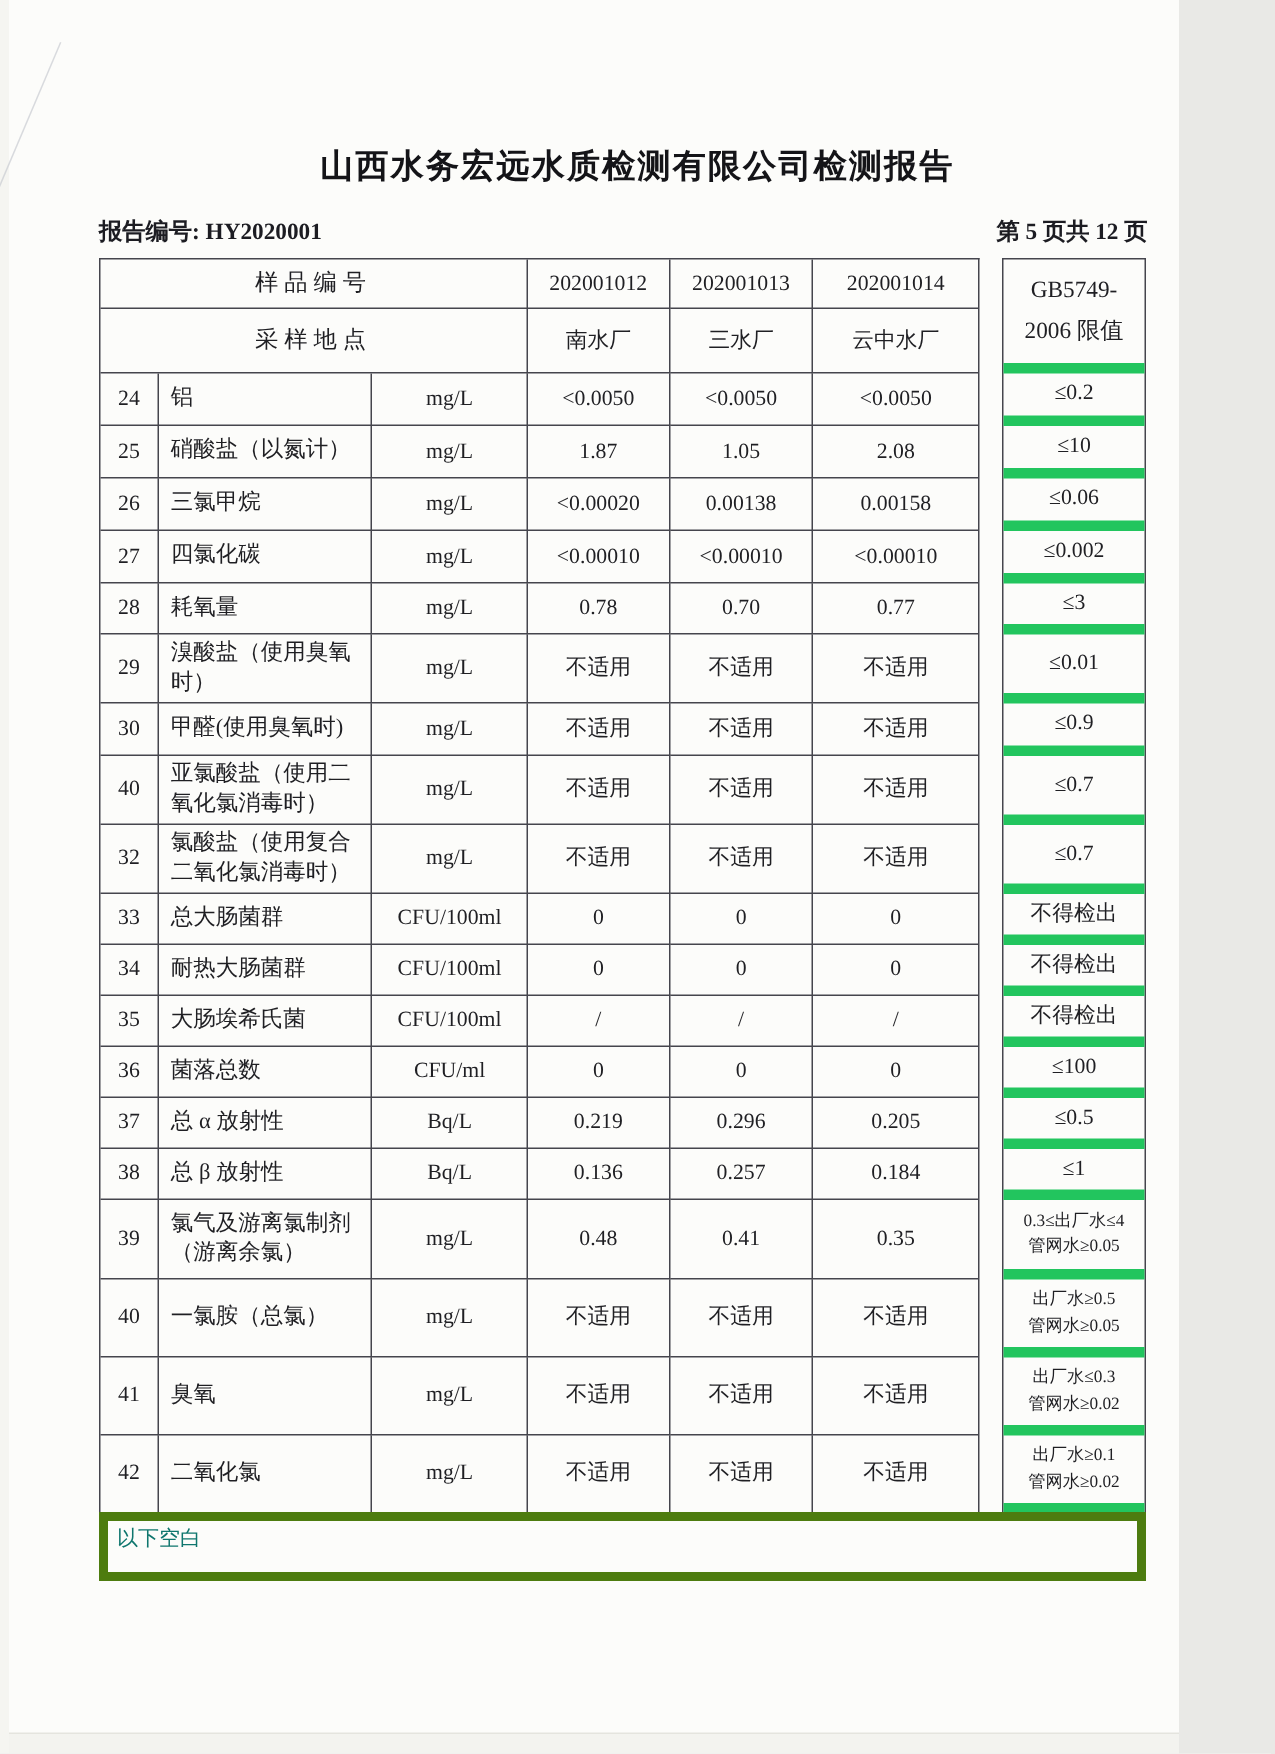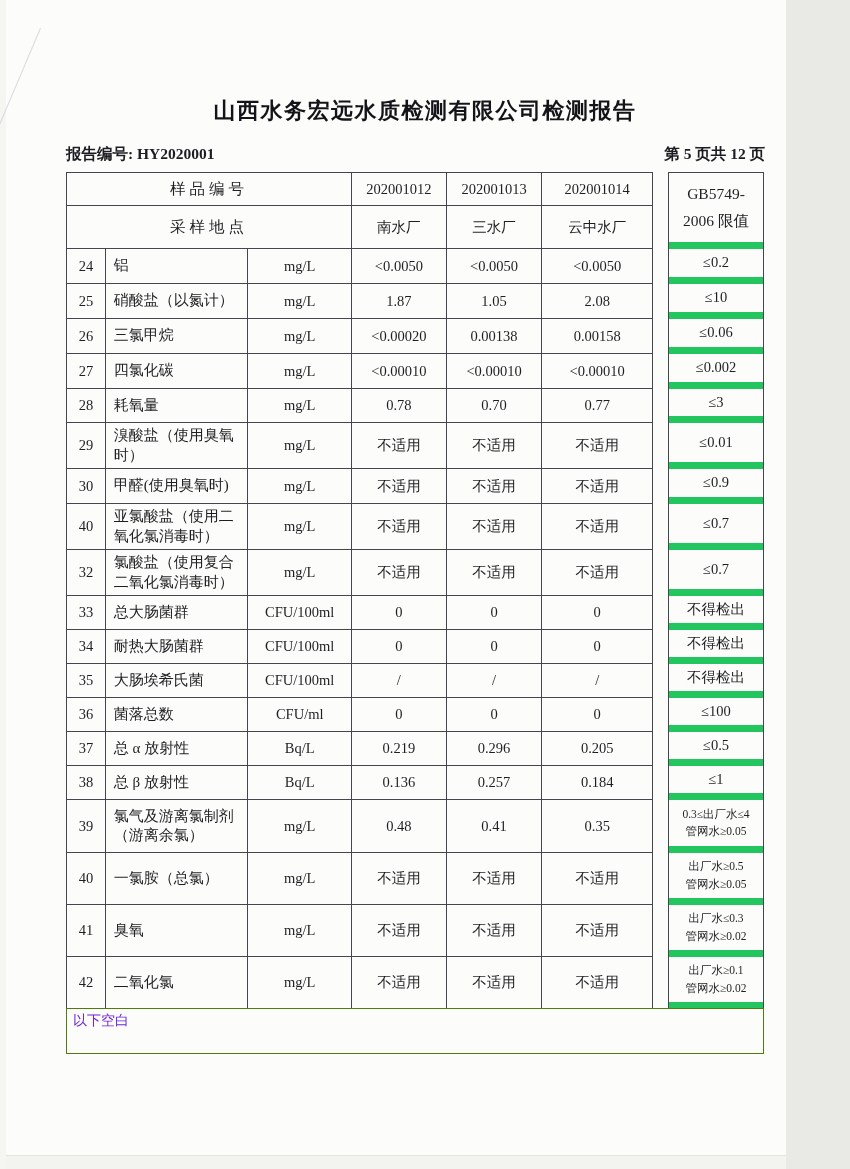--- a/index.html
+++ b/index.html
@@ -42,22 +42,22 @@
   .c-v2{width:96px;}
   .c-v3{width:110px;}
   .hdr-label{width:286px;font-size:15.5px;letter-spacing:4px;}
   .limit-cell{box-sizing:border-box;border-bottom:7px solid #22c55e;display:flex;
     align-items:center;justify-content:center;text-align:center;font-size:14.5px;
     white-space:pre-line;line-height:1.45;}
   .limit-cell.small{font-size:11.5px;line-height:1.5;padding:0 1px;}
   #limit-header{height:76px;flex-direction:column;justify-content:space-around;
     padding:8px 0;font-size:15.5px;}
   #bottom-row{position:absolute;left:66px;top:1008px;width:698px;height:46px;
-    box-sizing:border-box;border:1px solid #4d7c0f;font-size:14px;
-    padding:3px 6px;color:#6d28d9;}
+    box-sizing:border-box;border:6px solid #4d7c0f;font-size:14px;
+    padding:3px 6px;color:#0f766e;}
 
   
   #seal{position:absolute;left:803px;top:594px;width:44px;height:170px;filter:blur(.5px);}
   #seal div{position:absolute;}
   .sl-bar1{left:11px;top:2px;width:19px;height:6px;background:#a83248;opacity:.85;transform:rotate(2deg);}
   .sl-s1{left:15px;top:14px;width:14px;height:4px;background:#d98a96;opacity:.8;transform:rotate(-10deg);}
   .sl-s2{left:8px;top:22px;width:18px;height:5px;background:#cf7383;opacity:.7;transform:rotate(7deg);}
   .sl-s3{left:17px;top:31px;width:12px;height:5px;background:#d98a96;opacity:.75;transform:rotate(-14deg);}
   .sl-s4{left:7px;top:41px;width:16px;height:4px;background:#e09aa4;opacity:.7;transform:rotate(5deg);}
   .sl-blob{left:6px;top:52px;width:29px;height:38px;opacity:.92;transform:rotate(-4deg);

